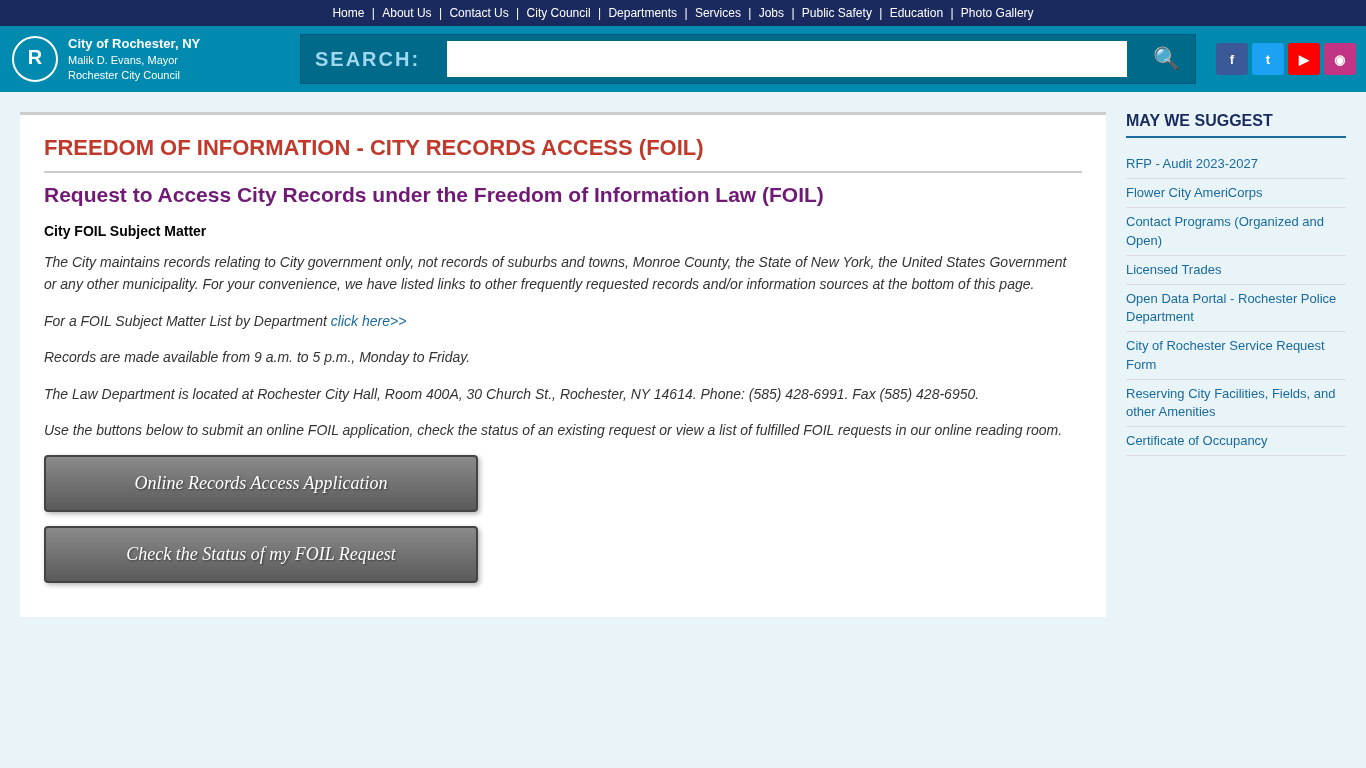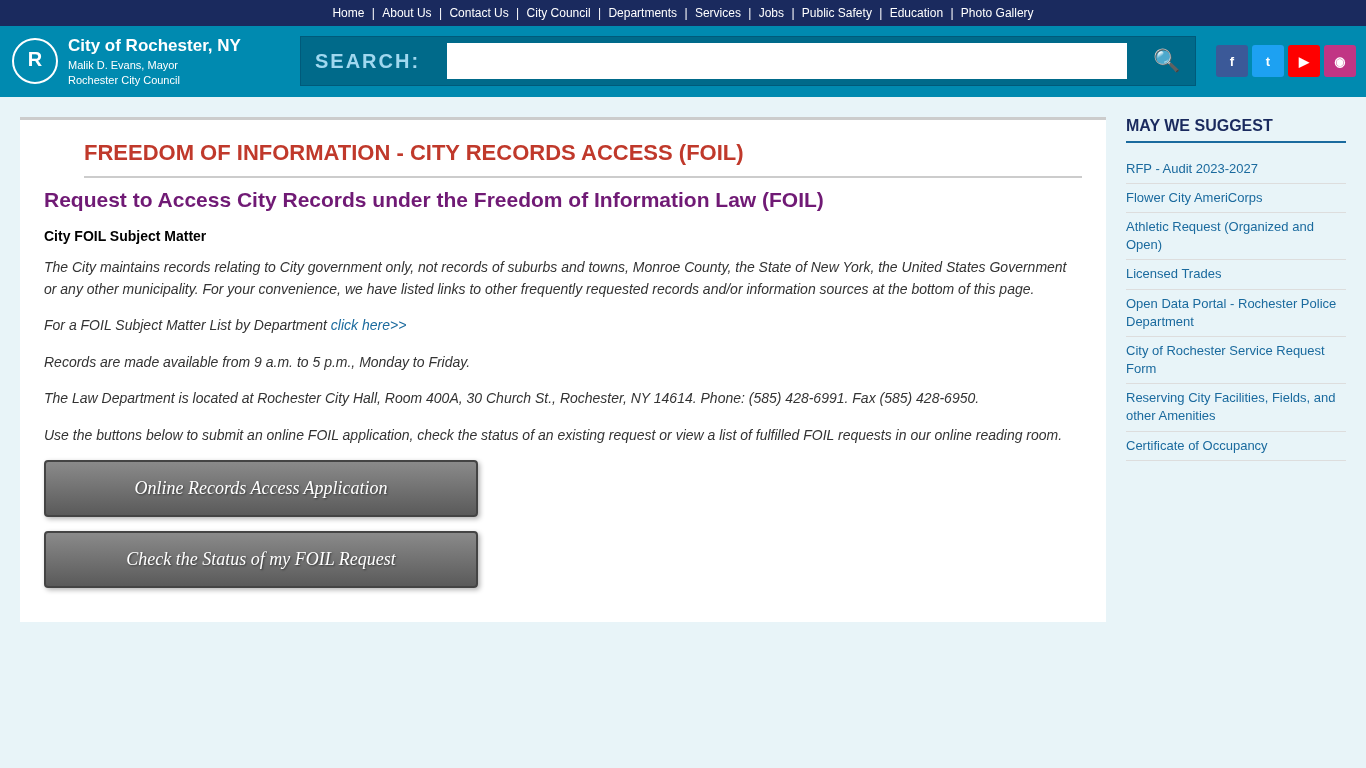--- a/index.html
+++ b/index.html
@@ -32,21 +32,21 @@
     #logo-icon {
       width: 50px;
       height: 50px;
       flex-shrink: 0;
     }
     #logo-text {
       color: white;
       font-size: 11px;
       line-height: 1.4;
     }
-    #logo-text .city-name { font-weight: bold; font-size: 17px; }
+    #logo-text .city-name { font-weight: bold; font-size: 13px; }
     #search-area {
       flex: 1;
       background: #006a8a;
       display: flex;
       align-items: center;
       padding: 6px 14px;
       gap: 27px;
       border: 1px solid #005a7a;
     }
     #search-label {
@@ -111,21 +111,20 @@
       border-top: 3px solid #ccc;
     }
 
     #page-title {
       color: #c0392b;
       font-size: 22px;
       font-weight: bold;
       margin-bottom: 10px;
       padding-bottom: 10px;
       border-bottom: 2px solid #ccc;
-      margin-left: 40px;
     }
 
     #section-subtitle {
       color: #701a75;
       font-size: 21px;
       font-weight: bold;
       margin-bottom: 16px;
     }
 
     #subject-matter-heading {
@@ -255,21 +254,21 @@
     <p class="content-para">The Law Department is located at Rochester City Hall, Room 400A, 30 Church St., Rochester, NY 14614.  Phone: (585) 428-6991. Fax (585) 428-6950.</p>
     <p class="content-para">Use the buttons below to submit an online FOIL application, check the status of an existing request or view a list of fulfilled FOIL requests in our online reading room.</p>
     <button class="foil-btn">Online Records Access Application</button>
     <button class="foil-btn">Check the Status of my FOIL Request</button>
   </div>
 
   <div id="sidebar">
     <div id="sidebar-heading">MAY WE SUGGEST</div>
     <a class="sidebar-link" href="#">RFP - Audit 2023-2027</a>
     <a class="sidebar-link" href="#">Flower City AmeriCorps</a>
-    <a class="sidebar-link" href="#">Athletic Request (Organized and Open)</a>
+    <a class="sidebar-link" href="#">Contact Programs (Organized and Open)</a>
     <a class="sidebar-link" href="#">Licensed Trades</a>
     <a class="sidebar-link" href="#">Open Data Portal - Rochester Police Department</a>
     <a class="sidebar-link" href="#">City of Rochester Service Request Form</a>
     <a class="sidebar-link" href="#">Reserving City Facilities, Fields, and other Amenities</a>
     <a class="sidebar-link" href="#">Certificate of Occupancy</a>
   </div>
 
 </div>
 
 </body></html>

